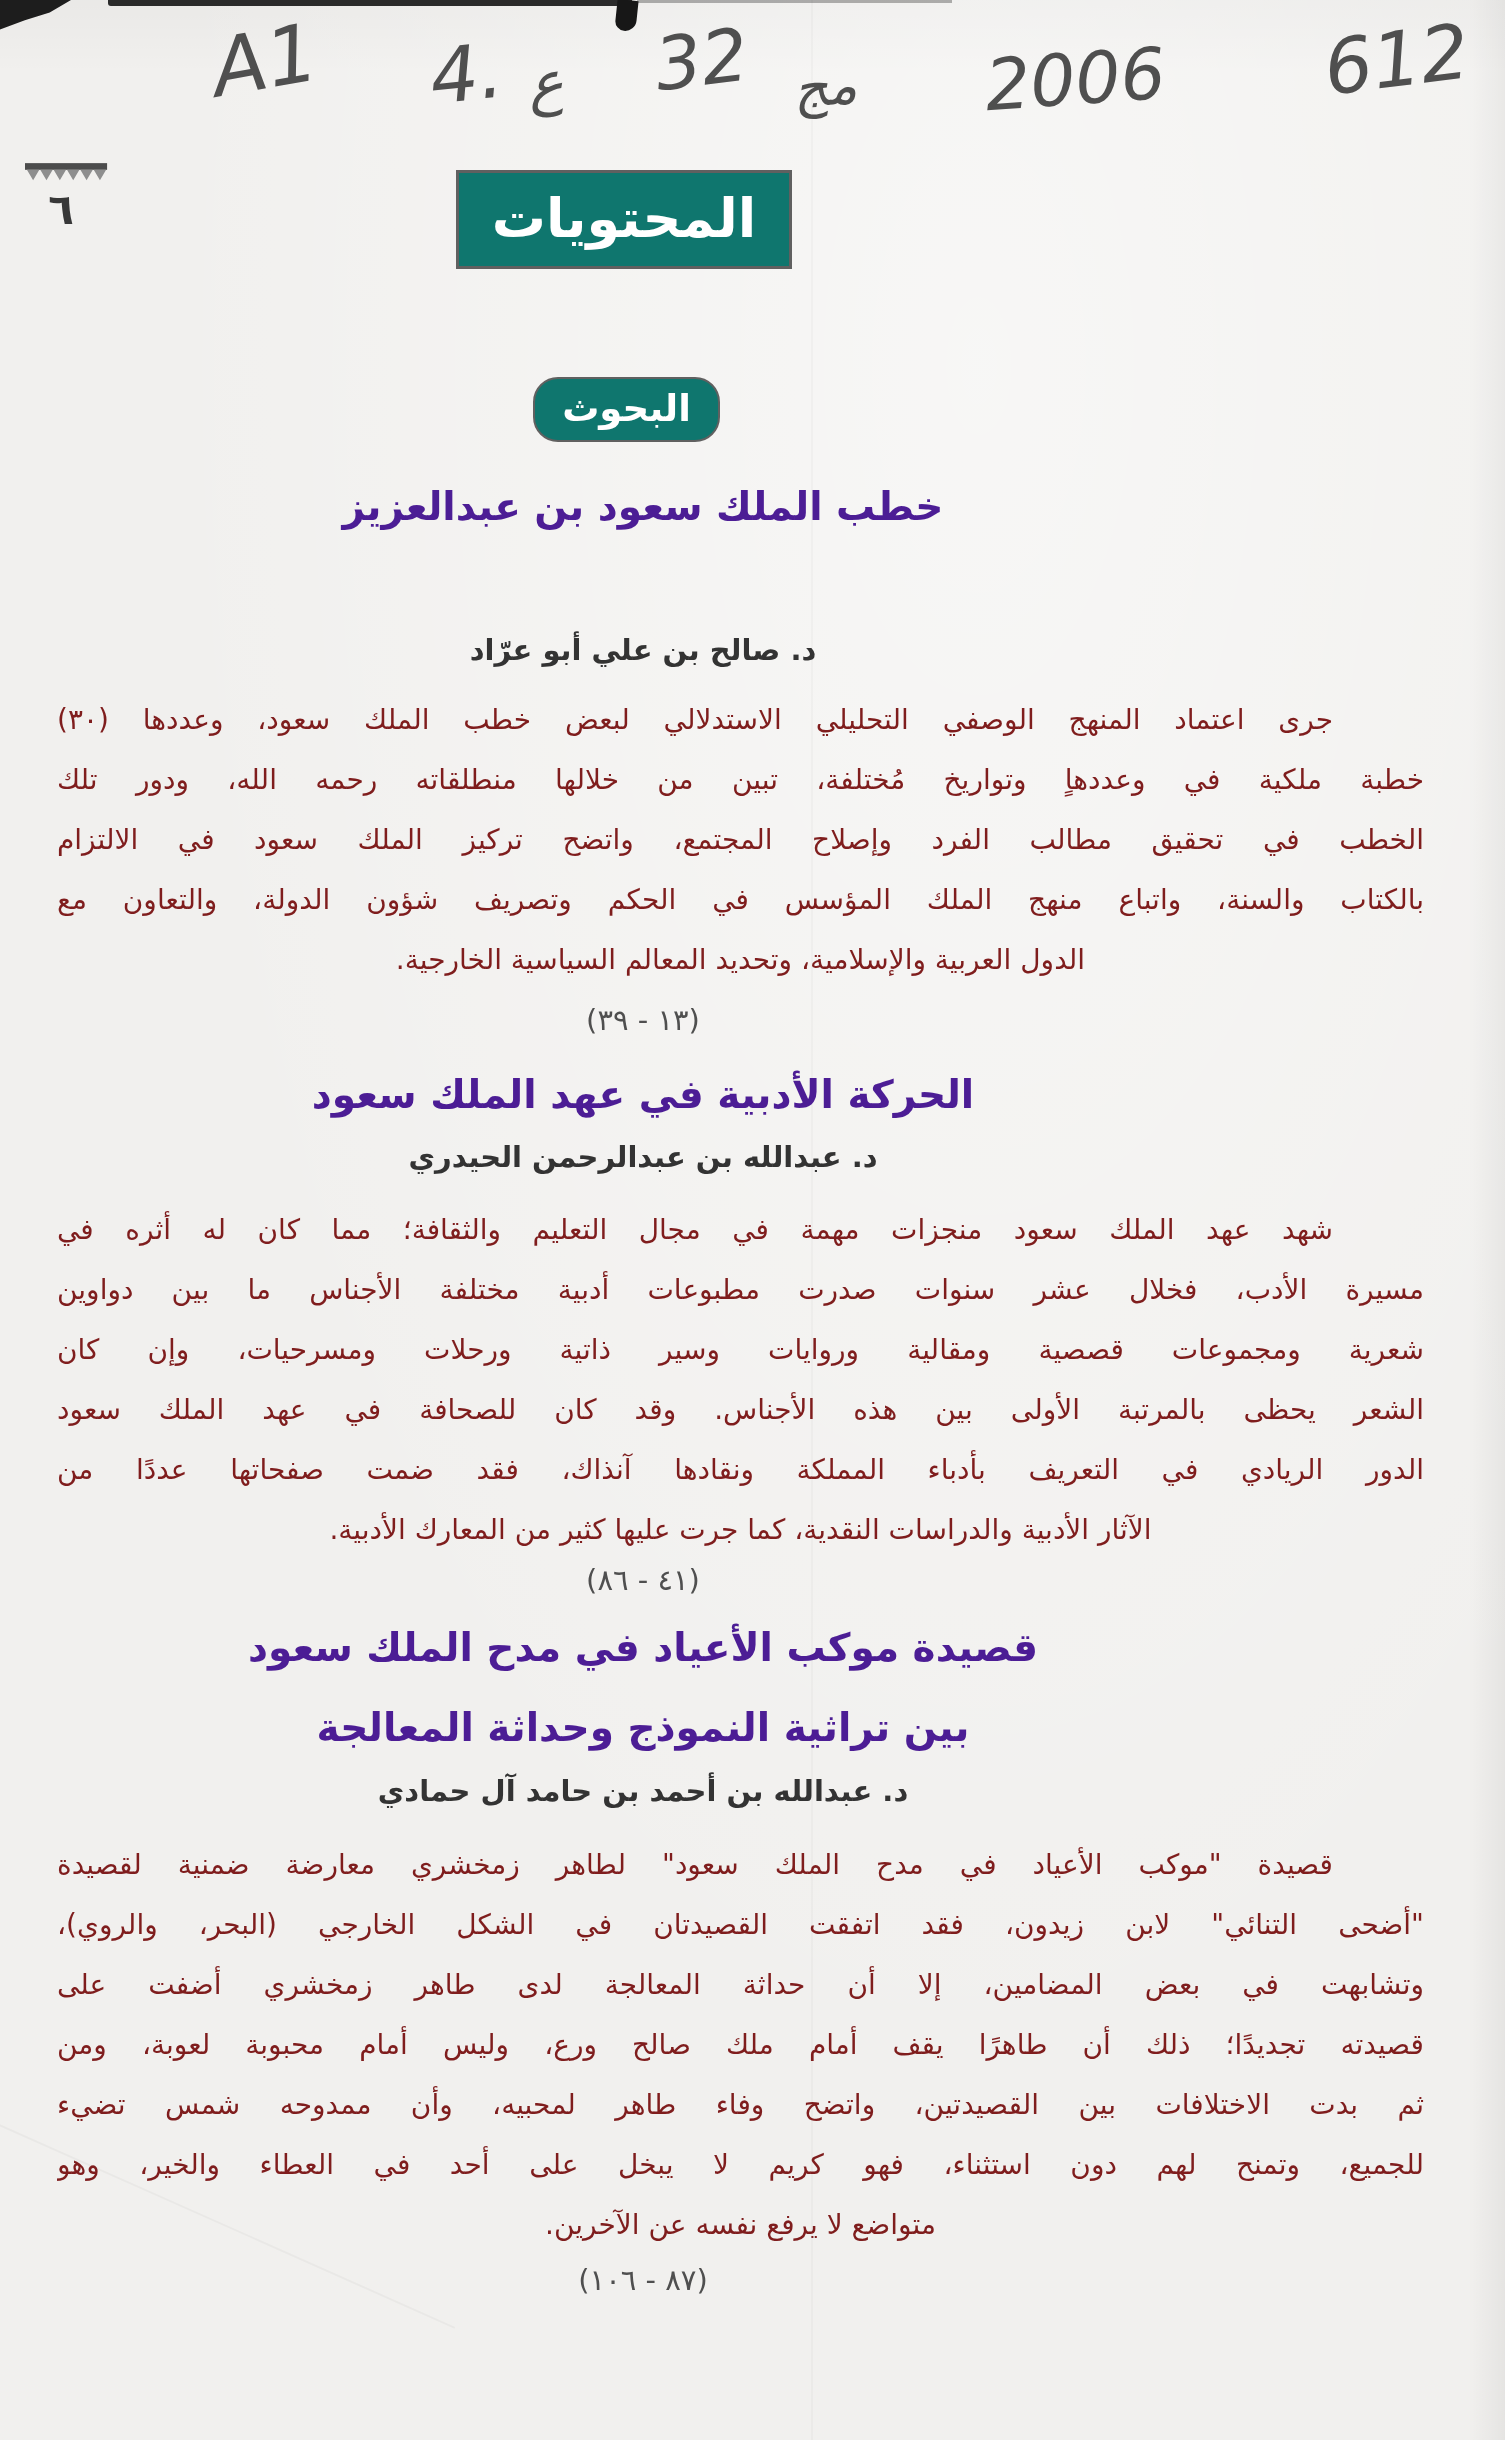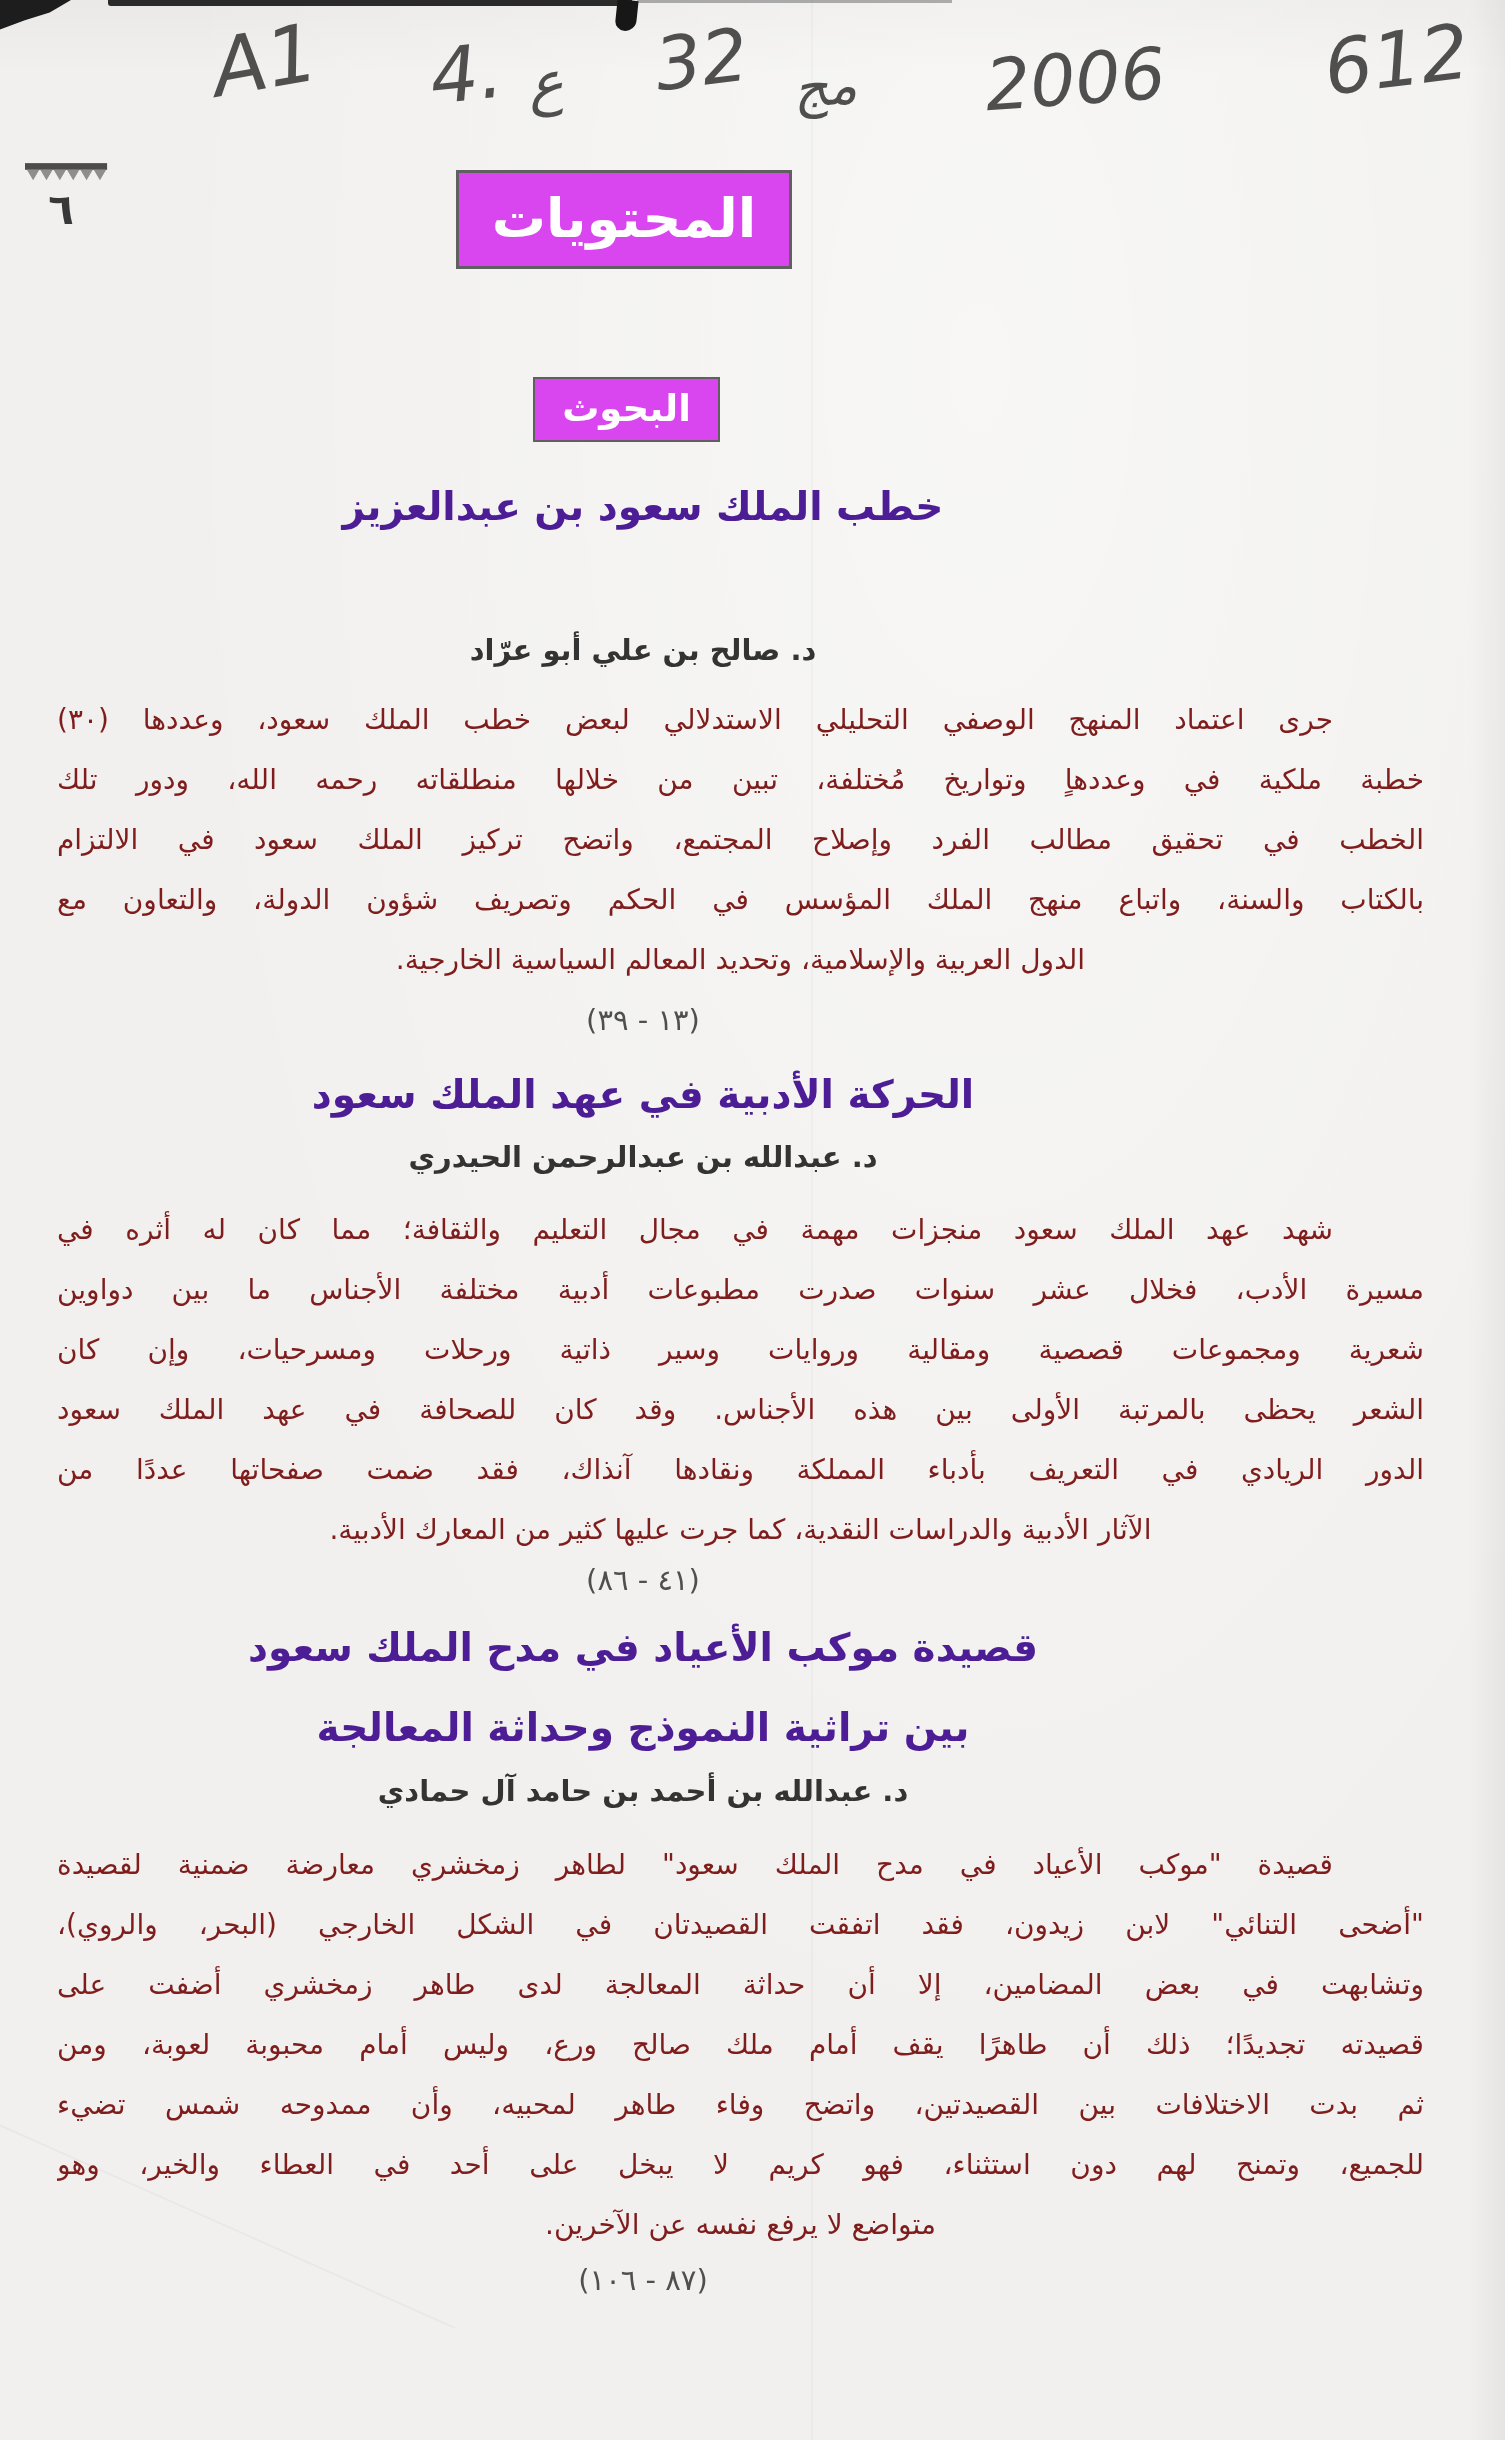--- a/index.html
+++ b/index.html
@@ -32,24 +32,24 @@
   .hw-ain {left:528px;top:48px;font-size:59px;transform:rotate(-4deg);}
   .hw-32  {left:655px;top:17px;font-size:73px;transform:rotate(-7deg);}
   .hw-mj  {left:793px;top:55px;font-size:54px;transform:rotate(-4deg);}
   .hw-2006{left:985px;top:38px;font-size:71px;transform:rotate(-4deg);}
   .hw-612 {left:1324px;top:15.3px;font-size:76px;transform:rotate(-7deg);}
 
   .sawtooth{position:absolute;left:25px;top:163px;}
   .page-num{position:absolute;left:36px;top:185px;width:50px;text-align:center;
     font-size:42px;font-weight:bold;color:#383838;}
 
-  .gray-box{position:absolute;background:#d946ef;border:3.8px solid #606060;
+  .gray-box{position:absolute;background:#0f766e;border:3.8px solid #606060;
     color:#fff;font-weight:bold;text-align:center;direction:rtl;box-sizing:border-box;}
   .box-contents{left:456px;top:170px;width:336px;height:99px;font-size:54px;line-height:92px;}
-  .box-research{left:533px;top:377px;width:187px;height:65px;border-width:2.9px;font-size:37px;line-height:59px;}
+  .box-research{left:533px;top:377px;width:187px;height:65px;border-width:2.9px;font-size:37px;line-height:59px;border-radius:25px;}
 
   .hcol{position:absolute;left:31px;width:1224px;text-align:center;direction:rtl;}
   .title-line{height:80px;line-height:57px;font-size:39px;font-weight:bold;color:#4c1d95;}
   .author{font-size:29px;font-weight:bold;color:#333;height:38px;line-height:38px;}
   .range{font-size:29px;color:#4f4f4f;letter-spacing:1.9px;height:48px;line-height:48px;}
 
   .abstract{position:absolute;left:57px;width:1367px;direction:rtl;
     font-size:28px;color:#7f1d1d;}
   .abs-line{height:60px;line-height:60px;text-align:justify;text-align-last:justify;overflow:hidden;}
   .abs-line.first{padding-right:91px;}

